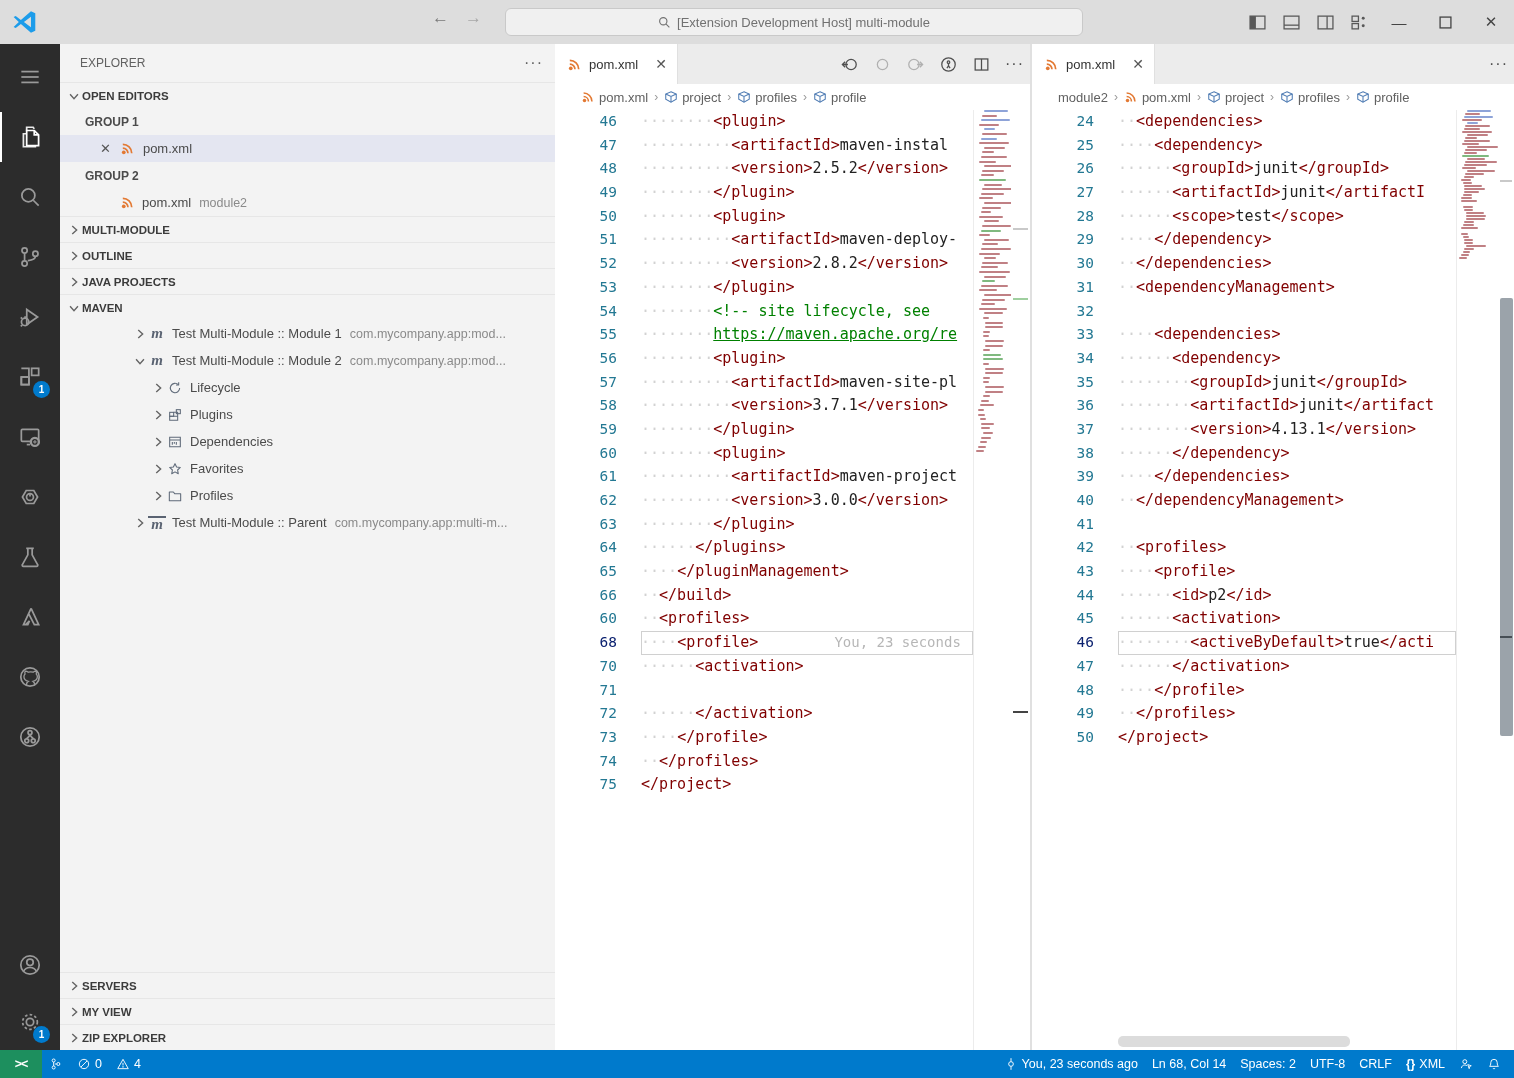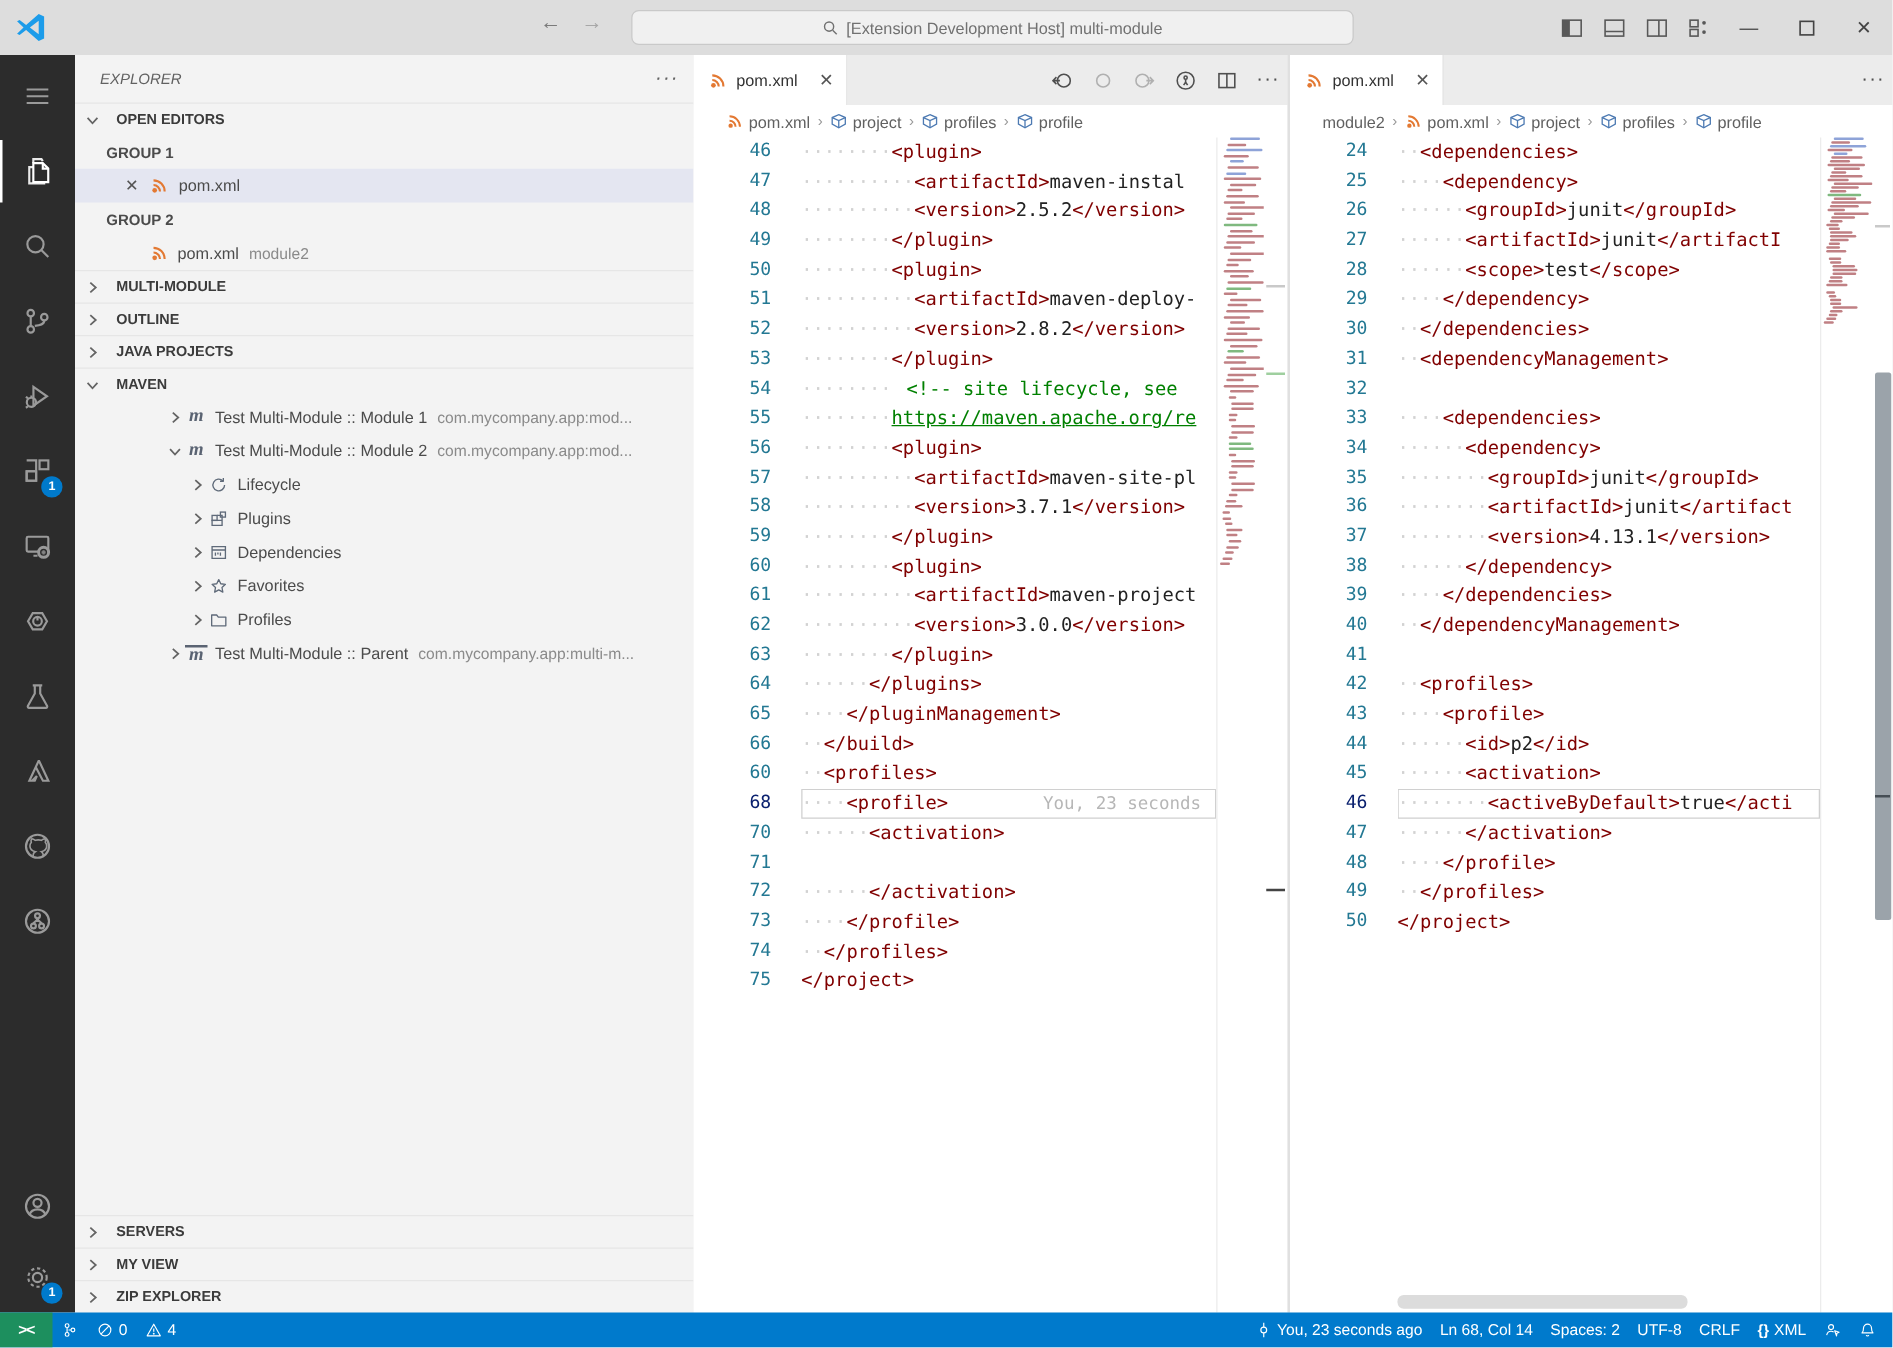--- a/index.html
+++ b/index.html
@@ -18,23 +18,23 @@
   .win-btn { width:46px; height:44px; display:flex; align-items:center; justify-content:center; color:#444; font-size:15px; }
 
   
   #activitybar { position:absolute; left:0; top:44px; width:60px; height:1006px; background:#2c2c2c; }
   .ab-item { position:absolute; left:0; width:60px; height:50px; display:flex; align-items:center; justify-content:center; color:#9a9a9a; }
   .ab-item.active { color:#fff; border-left:2px solid #fff; }
   .ab-badge { position:absolute; right:10px; bottom:4px; min-width:17px; height:17px; border-radius:9px; background:#007acc; color:#fff; font-size:10px; display:flex; align-items:center; justify-content:center; font-weight:bold; }
 
   
   #sidebar { position:absolute; left:60px; top:44px; width:495px; height:1006px; background:#f3f3f3; overflow:hidden; }
-  #sidebar-header { height:38px; display:flex; align-items:center; justify-content:space-between; padding:0 12px 0 20px; color:#616161; font-size:12px;font-style:italic; }
+  #sidebar-header { height:38px; display:flex; align-items:center; justify-content:space-between; padding:0 12px 0 20px; color:#616161; font-size:12px; }
   #sidebar-header .dots { color:#616161; font-size:16px; letter-spacing:1px; }
-  .sb-section { height:26px; display:flex; align-items:center; gap:11px; padding-left:6px; font-weight:bold; font-size:11.5px; color:#3b3b3b; border-top:1px solid #e6e6e6; background:#f3f3f3; }
+  .sb-section { height:26px; display:flex; align-items:center; gap:0; padding-left:6px; font-weight:bold; font-size:11.5px; color:#3b3b3b; border-top:1px solid #e6e6e6; background:#f3f3f3; }
   .sb-row { height:27px; display:flex; align-items:center; font-size:13px; color:#4b4b4b; white-space:nowrap; overflow:hidden; }
   .sb-row.selected { background:#e4e6f1; }
   .sb-row .desc { color:#8a8a8a; margin-left:8px; font-size:12.5px; }
   .sb-row .close-x { color:#555; margin-right:8px; font-size:13px; }
   .chev { display:inline-flex; width:16px; justify-content:center; color:#646464; flex:0 0 16px; }
   .tree-icon { display:inline-flex; width:18px; justify-content:center; margin-right:6px; color:#5f6a79; flex:0 0 18px; }
   .maven-m { font-family:"Liberation Serif", serif; font-style:italic; font-weight:bold; font-size:15px; color:#5a6372; }
   .maven-m.parent { border-top:2px solid #5a6372; line-height:12px; }
   #sidebar-bottom { position:absolute; left:0; bottom:0; width:495px; }
 
@@ -50,21 +50,21 @@
   .crumb { display:flex; align-items:center; gap:4px; }
   .crumb-sep { color:#9a9a9a; margin:0 3px; font-size:12px; }
   .codearea { position:absolute; left:0; top:66px; right:0; bottom:0; background:#fff; overflow:hidden; font-family:"DejaVu Sans Mono", monospace; font-size:15px; }
   .crow { display:flex; height:23.7px; line-height:23.7px; }
   .lnum { width:62px; text-align:right; color:#237893; flex:0 0 62px; font-size:14.5px; }
   .crow.current .lnum { color:#0b216f; }
   .ctext { margin-left:24px; white-space:pre; overflow:hidden; flex:1; position:relative; }
   .crow.current .ctext { box-shadow:inset 0 0 0 1px #d0d0d0; }
   .tok-tag { color:#800000; }
   .tok-text { color:#222; }
-  .tok-comment { color:#008000;margin-left:12px; }
+  .tok-comment { color:#008000; }
   .tok-link { color:#008000; text-decoration:underline; }
   .ws { color:#c3c3c3; opacity:.75; letter-spacing:0; }
   .blame { color:#9e9e9e; opacity:.75; margin-left:76px; font-size:14px; }
   .minimap { position:absolute; top:66px; bottom:0; background:#fff; border-left:1px solid #ececec; }
   .mm-bar { position:absolute; height:2.1px; border-radius:1px; }
   .oruler { position:absolute; top:66px; bottom:0; background:#fff; }
   .ruler-mark { position:absolute; left:2px; right:2px; height:2px; }
   .vthumb { position:absolute; border-radius:2px; background:rgba(72,88,100,0.55); }
   .hthumb { position:absolute; height:11px; border-radius:5px; background:#dcdcdc; }
   #sash { position:absolute; top:0; width:2px; height:1006px; background:#e0e0e0; left:475px; }

